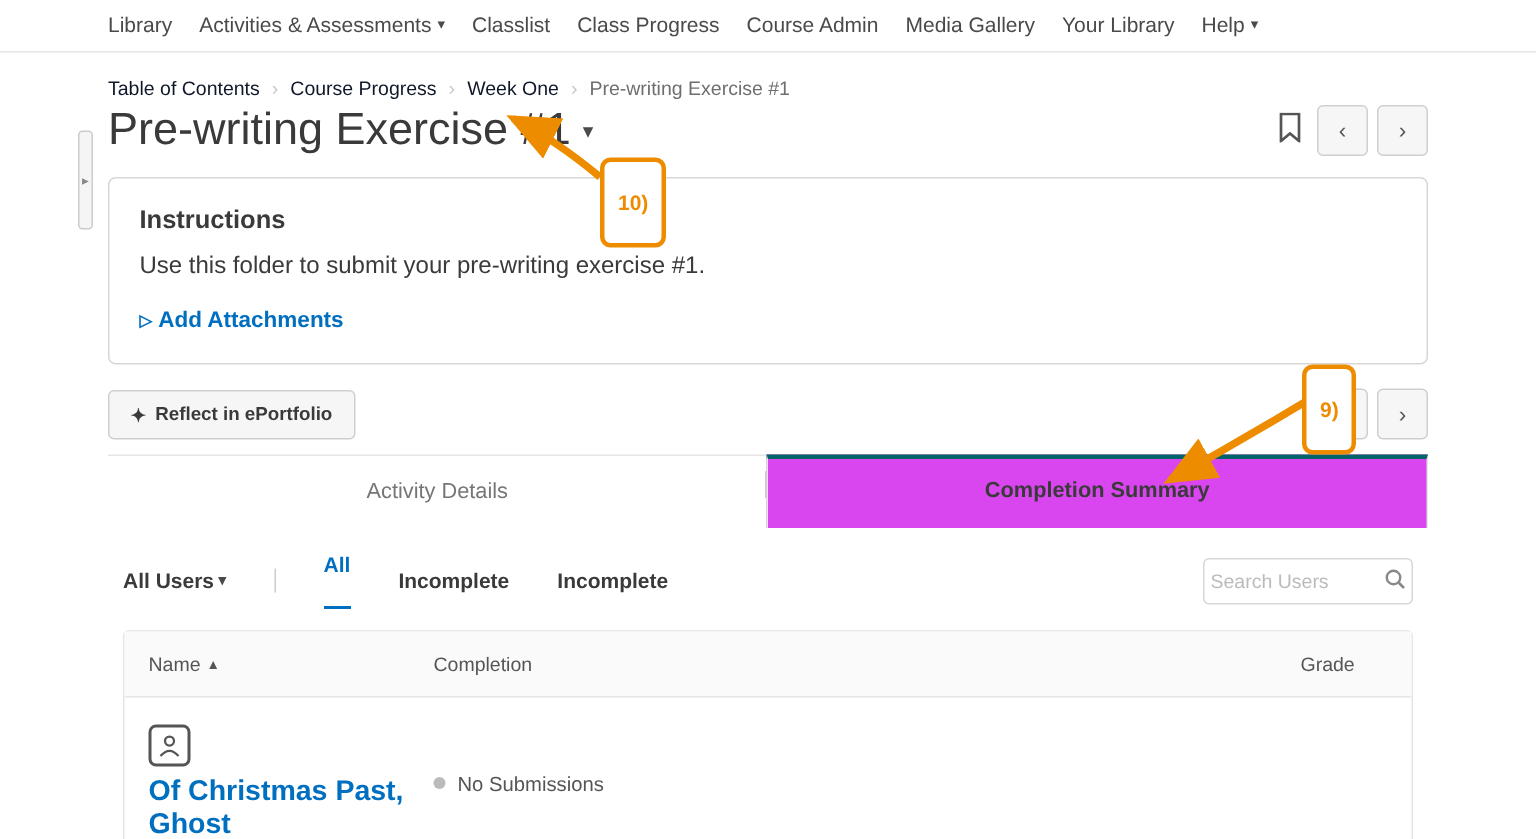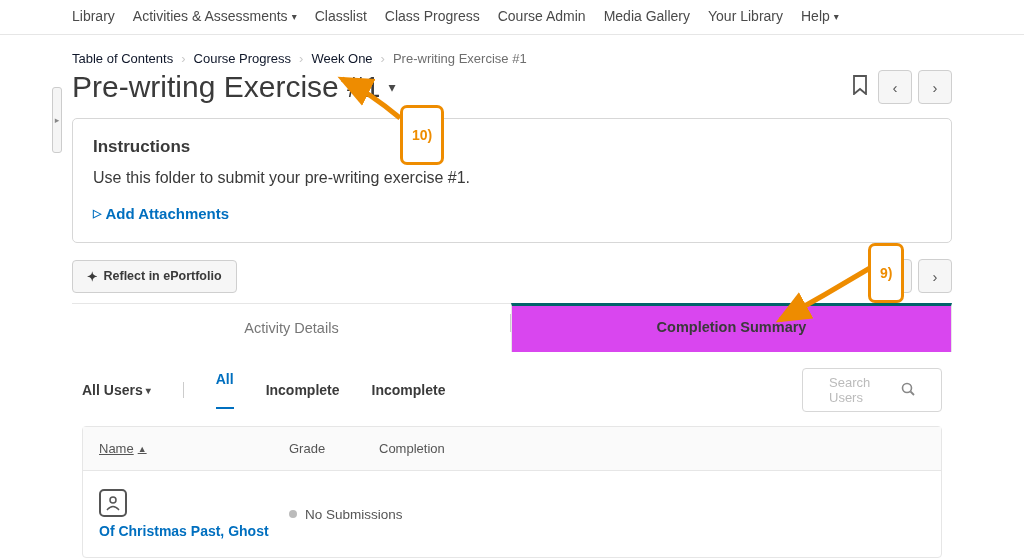--- a/index.html
+++ b/index.html
@@ -29,32 +29,32 @@
 .tabs { display: flex; border-top: 1px solid #e6e6e6; margin-top: 10px; }
 .tab { flex: 1; text-align: center; padding: 16px 0; font-size: 14.5px; color: #767676; cursor: pointer; position:relative; }
 .tab.divider-after::after { content:""; position:absolute; right:0; top:10px; height:18px; width:1px; background:#ccc; }
 .tab.active { color: #3a3a3a; font-weight:600; border-top: 3px solid #006469; margin-top:-1px; padding-top:13px; background:#d946ef; border-left:1px solid #e6e6e6; border-right:1px solid #e6e6e6; }
 .filter-row { display: flex; align-items: center; justify-content: space-between; padding: 16px 10px 14px; }
 .filters-left { display: flex; align-items: center; gap: 32px; font-size: 14px; }
 .allusers { font-weight:600; color:#3a3a3a; display:flex; align-items:center; gap:3px; cursor:pointer;}
 .vbar { width:1px; height:16px; background:#ccc; }
 .filt { color:#3a3a3a; font-weight:600; cursor:pointer; }
 .filt.active { color:#006fbf; border-bottom:2px solid #006fbf; padding-bottom:20px; }
-.search-box { border:1px solid #d7d7d7; border-radius:4px; padding:6px 26px; display:flex; align-items:center; gap:6px; color:#bbb; font-size:13px; width:140px; justify-content:space-between;}
+.search-box { border:1px solid #d7d7d7; border-radius:4px; padding:6px 4px; display:flex; align-items:center; gap:6px; color:#bbb; font-size:13px; width:140px; justify-content:space-between;}
 .table { border:1px solid #e6e6e6; border-radius:4px; margin: 0 10px; }
 .thead { display:flex; background:#fafafa; border-bottom:1px solid #e6e6e6; font-size:13px; color:#555; }
 .th { padding:14px 16px; }
-.th.name { width:190px; display:flex; align-items:center; gap:4px;text-decoration:underline;}
+.th.name { width:190px; display:flex; align-items:center; gap:4px;}
 .th.comp { flex:1; }
 .th.grade { width:90px; }
 .trow { display:flex; align-items:center; padding: 18px 16px; font-size:13.5px; }
 .trow .cell-name { width:190px; }
 .avatar-box { width:28px; height:28px; border:2px solid #555; border-radius:5px; display:flex; align-items:center; justify-content:center; margin-bottom:6px;}
 .avatar-box svg { width:16px; height:16px; }
-.student-link { color:#006fbf; font-weight:600; cursor:pointer; font-size:14px;}
+.student-link { color:#006fbf; font-weight:600; cursor:pointer; font-size:19px;}
 .cell-comp { flex:1; color:#555; display:flex; align-items:center; gap:8px;}
 .dot { width:8px; height:8px; border-radius:50%; background:#bbb; display:inline-block;}
 .cell-grade { width:90px; }
 .callout { display:flex; align-items:center; position:absolute; }
 .callout .num { border:3px solid #ee8c00; background:#fff; color:#ee8c00; font-weight:700; border-radius:7px; padding:19px 9px; font-size:14px;}
 .arrow-svg { position:absolute; }
 </style>
 </head>
 <body>
 
@@ -165,22 +165,22 @@
       </span>
     </div>
   </div>
 
   <div class="table">
     <div class="thead">
       <div class="th name">
         <span>Name</span>
         <span style="font-size:9px;">▲</span>
       </div>
+      <div class="th comp">Completion</div>
       <div class="th grade">Grade</div>
-      <div class="th comp">Completion</div>
     </div>
     <div class="trow">
       <div class="cell-name">
         <div class="avatar-box">
           <svg viewBox="0 0 16 16">
               <circle cx="8" cy="5" r="3" fill="none" stroke="#555" stroke-width="1.5"></circle>
               <path d="M2 15 q6 -7 12 0" fill="none" stroke="#555" stroke-width="1.5"></path>
             </svg>
         </div>
         <span class="student-link">Of Christmas Past, Ghost</span>

